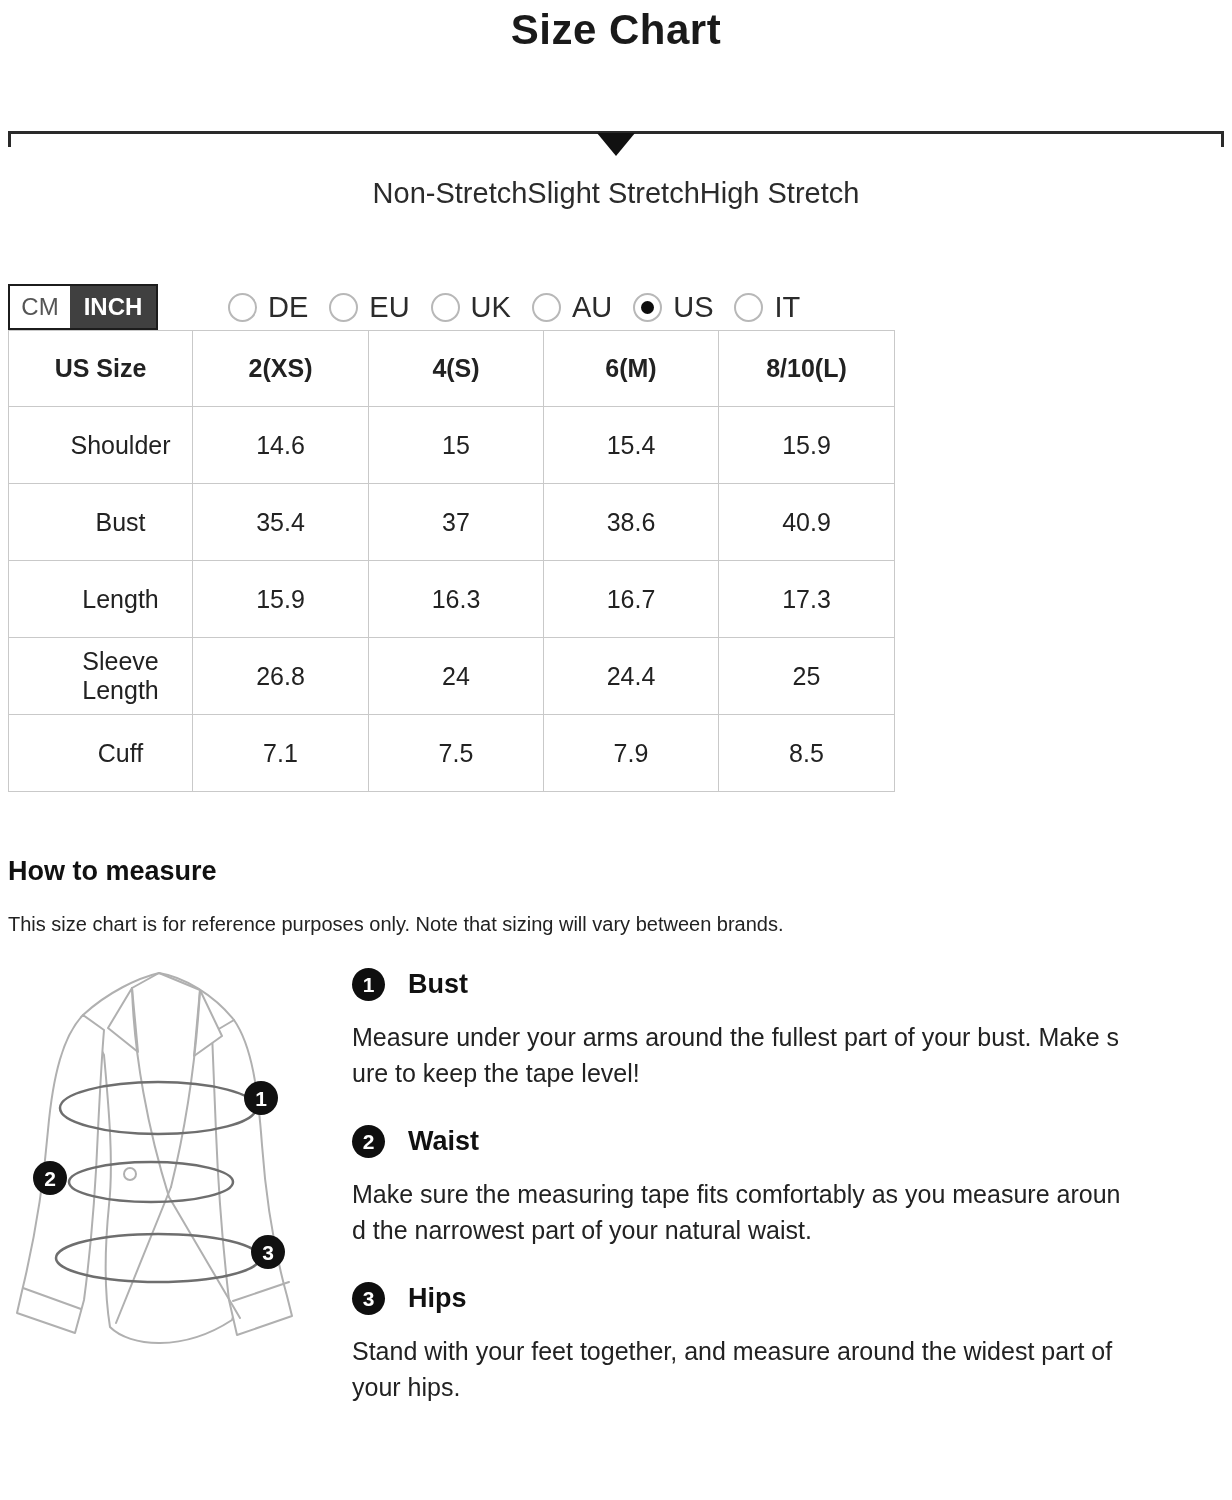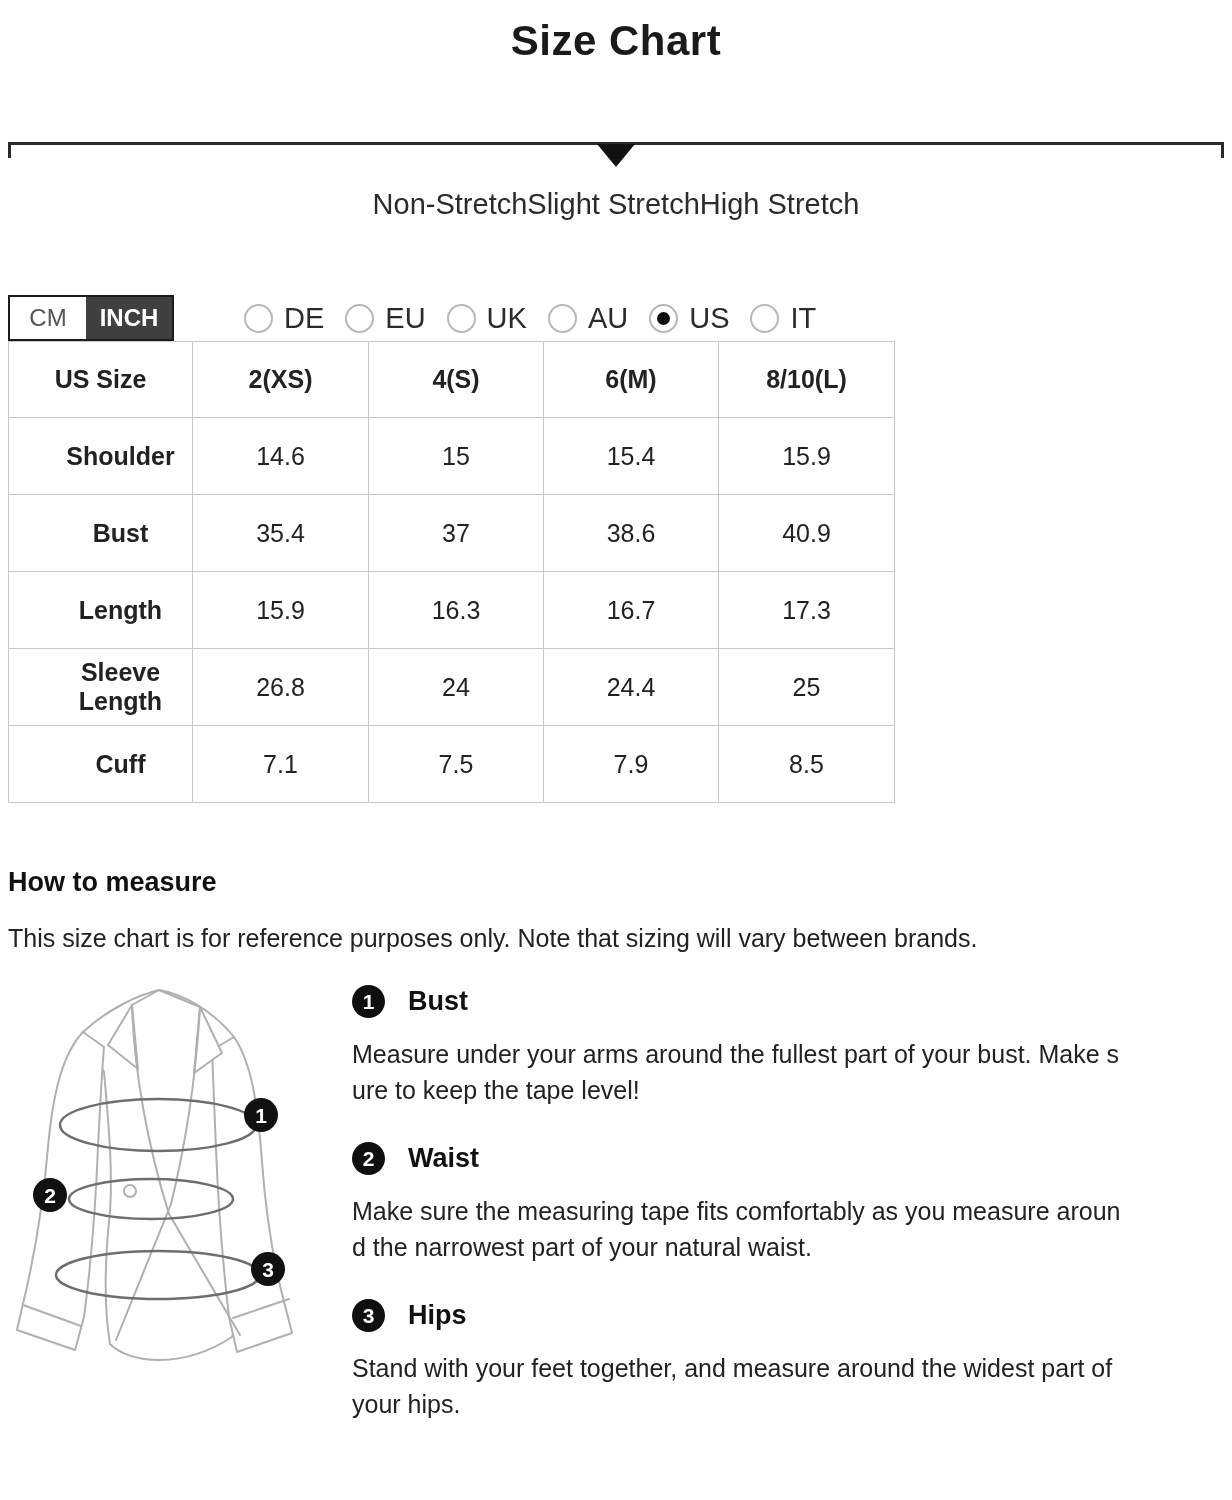--- a/index.html
+++ b/index.html
@@ -7,21 +7,21 @@
   body {
     width: 1232px; height: 1500px; overflow: hidden;
     font-family: "Liberation Sans", "DejaVu Sans", sans-serif;
     color: #222;
   }
   .container { padding: 0 8px; }
 
   
   .page-title {
     text-align: center; font-size: 42px; font-weight: 700;
-    color: #1a1a1a; padding-top: 17px; letter-spacing: 0.5px;
+    color: #1a1a1a; padding-top: 6px; letter-spacing: 0.5px;
   }
 
   
   .stretch-track { position: relative; margin-top: 77px; height: 26px; }
   .track-line { position: absolute; left: 0; right: 0; top: 0; border-top: 3px solid #2a2a2a; }
   .track-line::before, .track-line::after {
     content: ""; position: absolute; top: 0; width: 3px; height: 13px; background: #2a2a2a;
   }
   .track-line::before { left: 0; }
   .track-line::after { right: 0; }
@@ -36,47 +36,47 @@
     margin-top: 20px; font-size: 29px; color: #2b2b2b;
   }
 
   
   .controls { display: flex; align-items: center; margin-top: 74px; }
   .unit-toggle { display: inline-flex; border: 2px solid #1c1c1c; height: 46px; }
   .unit-seg {
     display: flex; align-items: center; justify-content: center;
     font-size: 24px; cursor: pointer;
   }
-  .unit-seg.cm { width: 76px; background: #fff; color: #555; }
+  .unit-seg.cm { width: 60px; background: #fff; color: #555; }
   .unit-seg.inch { width: 86px; background: #404040; color: #fff; font-weight: 700; }
   .radio-group { display: flex; align-items: center; margin-left: 70px; gap: 21px; }
   .radio-option { display: flex; align-items: center; gap: 11px; cursor: pointer; }
   .radio-circle {
     width: 29px; height: 29px; border-radius: 50%; border: 2px solid #b8b8b8;
     background: #fff; display: flex; align-items: center; justify-content: center;
     flex: none;
   }
   .radio-circle .dot { width: 13px; height: 13px; border-radius: 50%; background: transparent; }
   .radio-option.checked .radio-circle .dot { background: #0d0d0d; }
   .radio-label { font-size: 29px; color: #2b2b2b; }
 
   
   table.size-table {
     border-collapse: collapse; table-layout: fixed;
     width: 886px; font-size: 25px; color: #222;
   }
   .size-table td, .size-table th { border: 1px solid #c9c9c9; text-align: center; }
   .size-table thead th { height: 76px; font-weight: 700; }
   .size-table tbody tr { height: 77px; }
-  .size-table tbody th { font-weight: 700; padding-left: 40px; }
+  .size-table tbody th { font-weight: 400; padding-left: 40px; }
   .size-table tbody td { font-weight: 400; }
 
   
   .htm-heading { margin-top: 64px; font-size: 27px; font-weight: 700; color: #111; }
-  .htm-note { margin-top: 26px; font-size: 25px; color: #222; }
+  .htm-note { margin-top: 26px; font-size: 20px; color: #222; }
 
   .measure-section { display: flex; margin-top: 24px; }
   .jacket-figure { flex: none; width: 332px; }
   .steps { flex: 1; margin-left: 12px; min-width: 0; }
   .step { margin-top: 34px; }
   .step:first-child { margin-top: 8px; }
   .step-head { display: flex; align-items: center; }
   .step-badge {
     width: 33px; height: 33px; border-radius: 50%; background: #0f0f0f;
     color: #fff; font-size: 21px; font-weight: 700;

